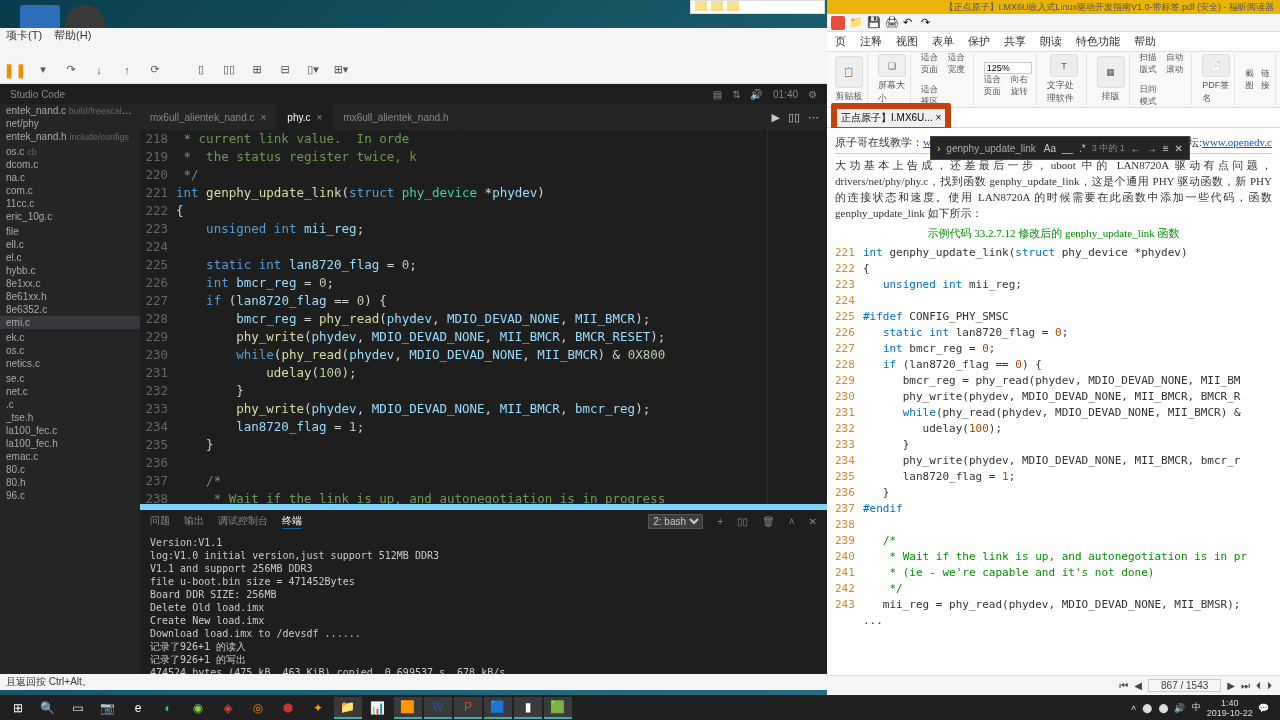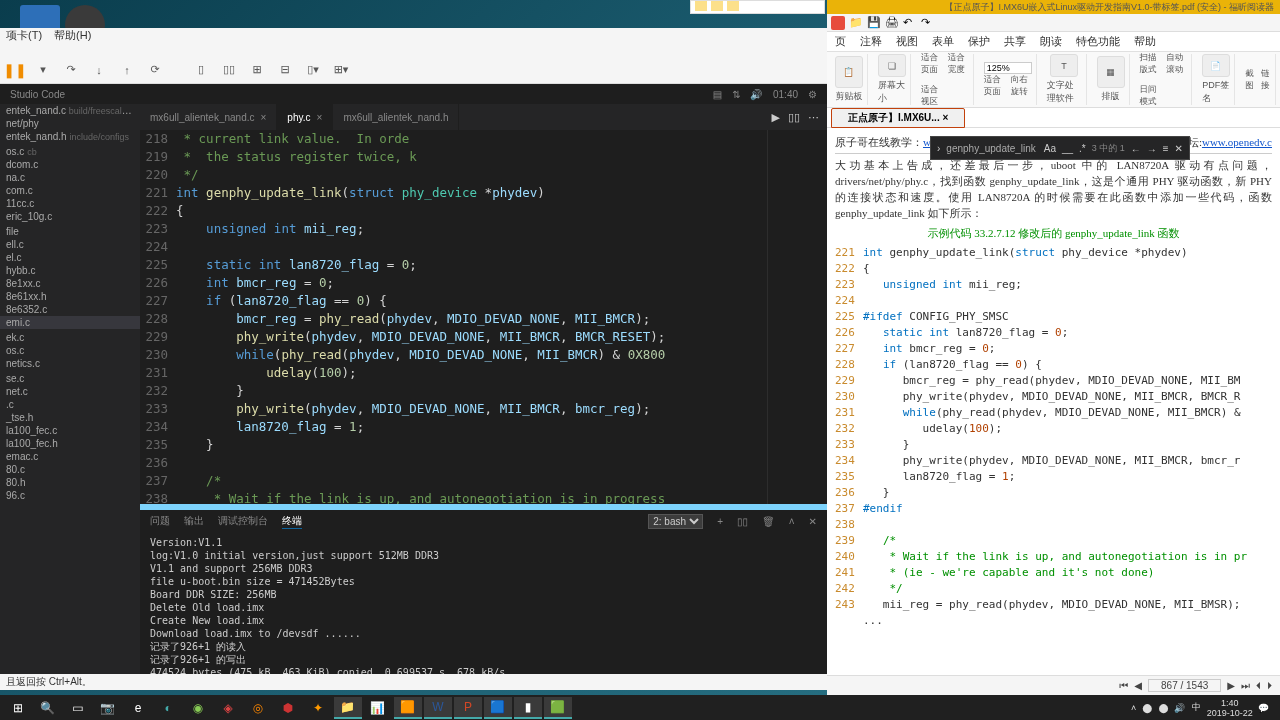--- a/index.html
+++ b/index.html
@@ -67,21 +67,21 @@
 .pdf-titletxt { white-space: nowrap; overflow: hidden; text-overflow: ellipsis; }
 .pdf-quickbar { height: 18px; background: #f5f5f5; display: flex; align-items: center; gap: 4px; padding: 0 4px; border-bottom: 1px solid #ddd; }
 .qb-ico { width: 14px; height: 14px; border-radius: 2px; }
 .pdf-menubar { height: 20px; background: #fff; display: flex; align-items: center; gap: 14px; padding: 0 8px; font-size: 11px; color: #333; border-bottom: 1px solid #e0e0e0; }
 .pdf-ribbon { height: 56px; background: #f9f9f9; border-bottom: 1px solid #ddd; display: flex; gap: 6px; padding: 2px 4px; font-size: 9px; color: #555; }
 .rb-grp { display: flex; flex-direction: column; align-items: center; justify-content: center; padding: 0 4px; border-right: 1px solid #e5e5e5; }
 .rb-big { width: 28px; height: 32px; background: #eee; border: 1px solid #ddd; border-radius: 3px; margin-bottom: 2px; display:flex; align-items:center; justify-content:center; }
 .rb-btns { display: grid; grid-template-columns: auto auto; gap: 8px 6px; font-size: 8.5px; }
 .rb-sel { width: 48px; font-size: 9px; border: 1px solid #ccc; padding: 0 2px; }
 .pdf-tabs { height: 20px; background: #fff; display: flex; align-items: center; gap: 4px; padding: 0 4px; font-size: 10px; border-bottom: 1px solid #ddd; }
-.pdf-tab { padding: 2px 16px; background: #f0f0f0; border: 1px solid #c2410c; border-radius: 2px 2px 0 0; font-weight: bold; }
+.pdf-tab { padding: 2px 4px; background: #f0f0f0; border: 6px solid #c2410c; border-radius: 2px 2px 0 0; }
 .pdf-page { flex: 1; background: #fff; padding: 6px 8px; font-size: 11px; color: #333; line-height: 16px; overflow: hidden; font-family: "SimSun", serif; }
 .pdf-page .link { color: #1155cc; text-decoration: underline; }
 .pdf-page .code-snip { font-family: Consolas, monospace; font-size: 11px; white-space: pre; line-height: 16px; }
 .ln { color: #c98b2e; display: inline-block; width: 28px; }
 .snip-kw { color: #0070c0; }
 .snip-num { color: #b04000; }
 .snip-cm { color: #009000; }
 .snip-title { color: #009000; text-align: center; }
 .pdf-nav { height: 20px; background: #f5f5f5; border-top: 1px solid #ddd; display: flex; align-items: center; justify-content: flex-end; gap: 6px; padding: 0 8px; font-size: 10px; color: #444; }
 .pdf-nav .pg { border: 1px solid #ccc; padding: 0 12px; }

